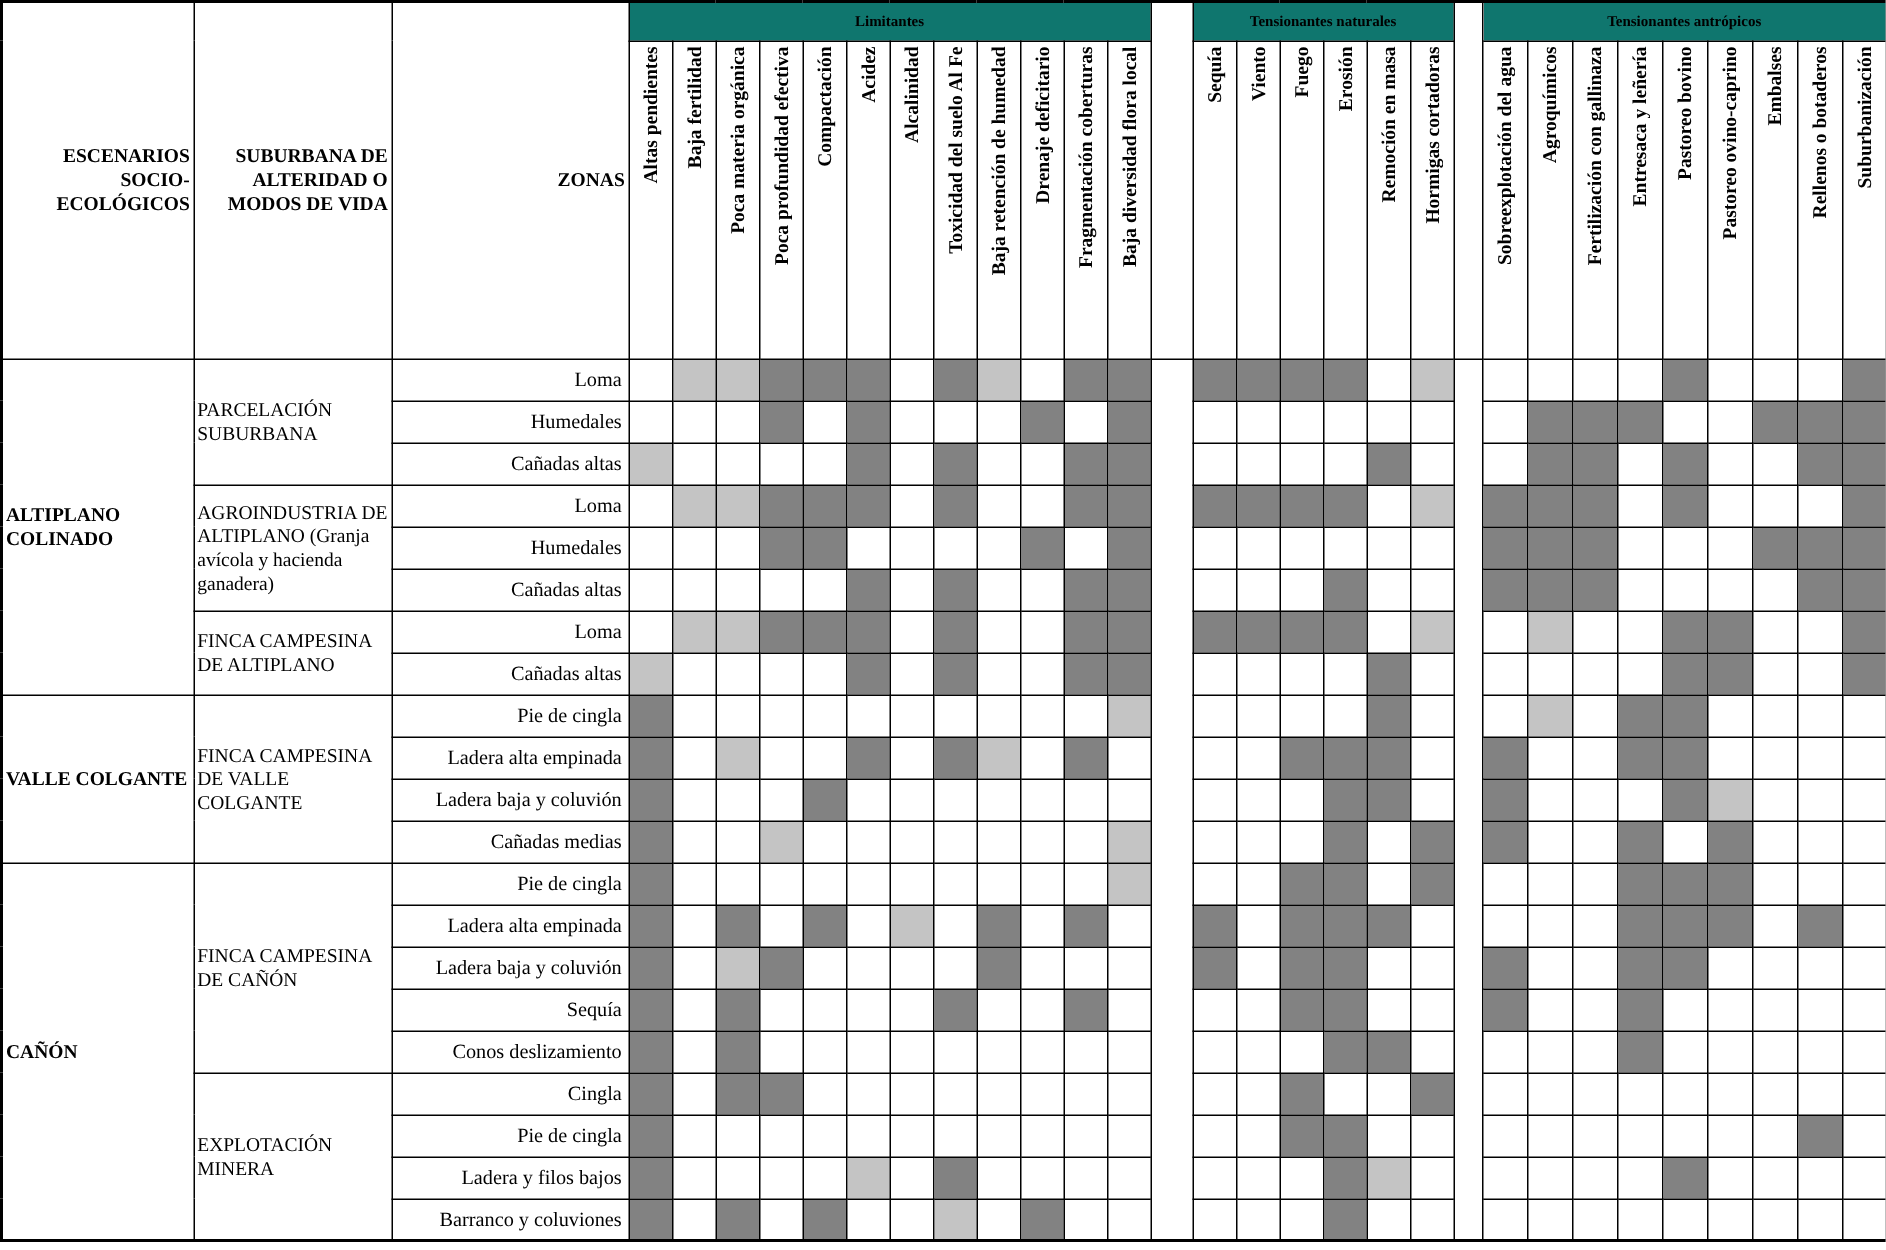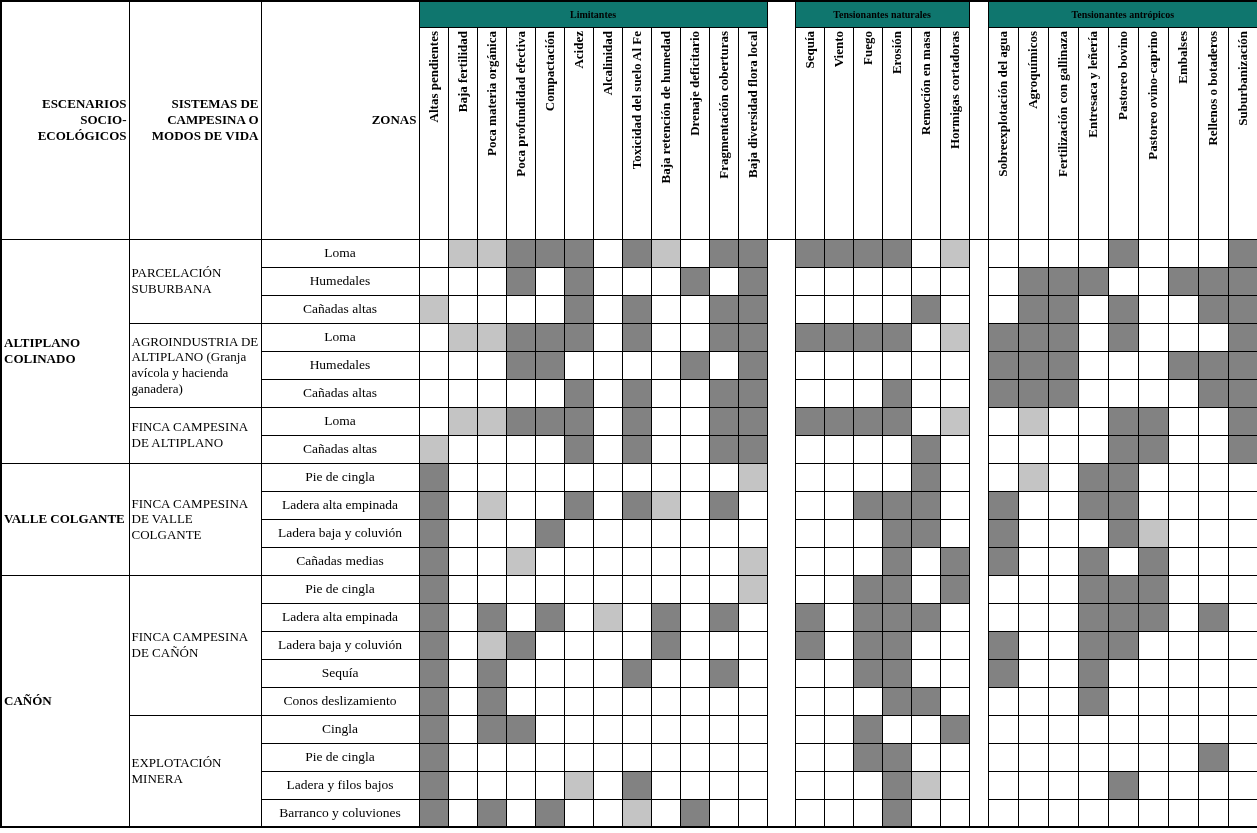--- a/index.html
+++ b/index.html
@@ -9,21 +9,21 @@
   th,td{border:1px solid #000;box-sizing:border-box;overflow:hidden;padding:0;}
   thead tr.r1{height:26px;}
   thead tr.r2{height:212px;}
   tbody tr{height:28px;}
   .corner{font-weight:bold;font-size:13px;line-height:1.25;text-align:right;vertical-align:middle;padding:2px;background:#fff;}
   .groupbar{background:#0f766e;font-weight:bold;font-size:10px;text-align:center;vertical-align:middle;}
   .rotcell{vertical-align:top;text-align:center;padding-top:3px;background:#fff;}
   .rot{writing-mode:vertical-rl;transform:rotate(180deg);font-size:13px;line-height:14px;white-space:nowrap;display:inline-block;}
   .scenario{font-weight:bold;font-size:13px;line-height:1.25;text-align:left;vertical-align:middle;padding:2px;}
   .system{font-size:13px;line-height:1.2;vertical-align:middle;padding:1px 2px;}
-  .zone{font-size:13.5px;text-align:center;vertical-align:middle;padding:0 4px;white-space:nowrap;}
+  .zone{font-size:13.5px;text-align:right;vertical-align:middle;padding:0 4px;white-space:nowrap;}
   .cell{background:#fff;}
   .v1{background:#c4c4c4;}
   .v2{background:#828282;}
   .gap{background:#fff;}
 </style>
 </head>
 <body>
 
 <div class="wrap">
   <table>
@@ -57,21 +57,21 @@
         <col style="width: 30px;">
         <col style="width: 30px;">
         <col style="width: 30px;">
         <col style="width: 30px;">
         <col style="width: 30px;">
         <col style="width: 30px;">
       </colgroup>
       <thead>
         <tr class="r1">
           <th class="corner" rowspan="2">ESCENARIOS SOCIO-ECOLÓGICOS</th>
-          <th class="corner" rowspan="2">SISTEMAS DE CAMPESINA O MODOS DE VIDA</th>
+          <th class="corner" rowspan="2">SUBURBANA DE ALTERIDAD O MODOS DE VIDA</th>
           <th class="corner" rowspan="2">ZONAS</th>
           <th class="groupbar" colspan="12">Limitantes</th>
           <th class="gap" rowspan="2"></th>
           <th class="groupbar" colspan="6">Tensionantes naturales</th>
           <th class="gap" rowspan="2"></th>
           <th class="groupbar" colspan="9">Tensionantes antrópicos</th>
         </tr>
         <tr class="r2">
           <th class="rotcell"><span class="rot">Altas pendientes</span></th>
           <th class="rotcell"><span class="rot">Baja fertilidad</span></th>

